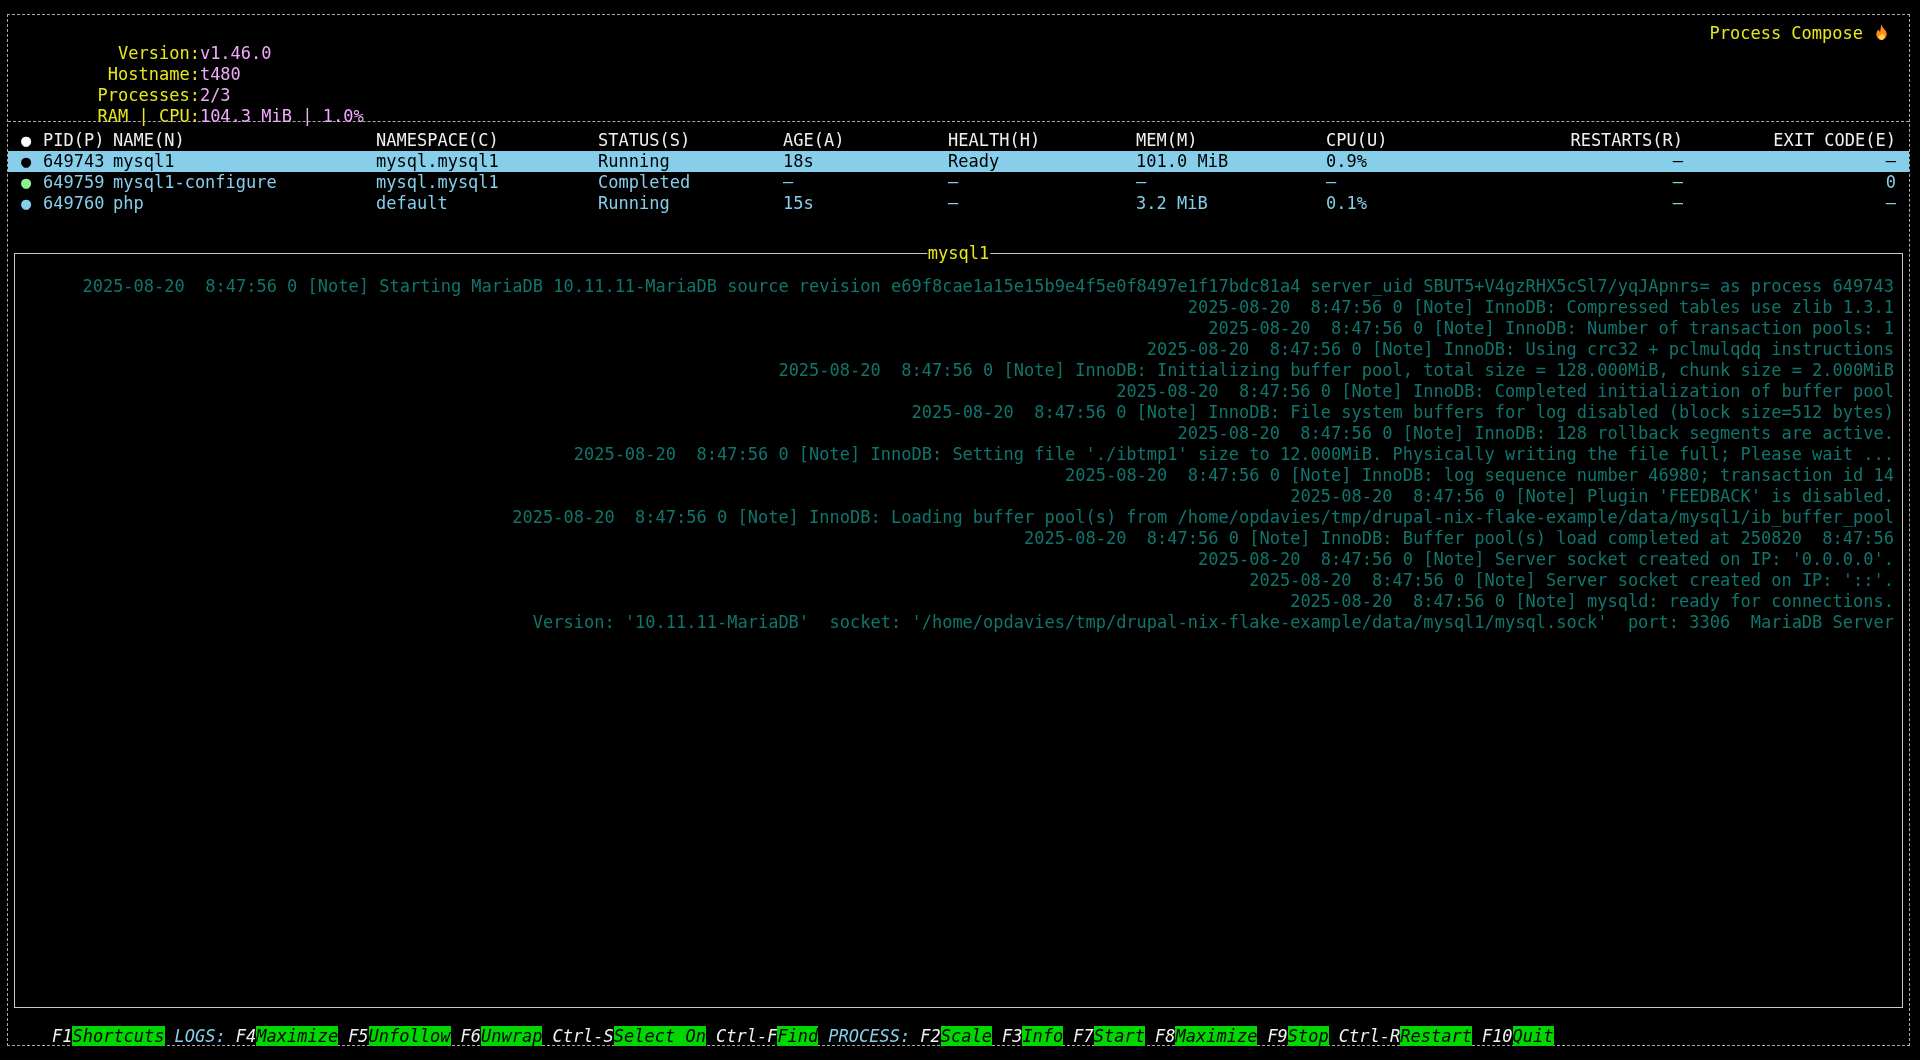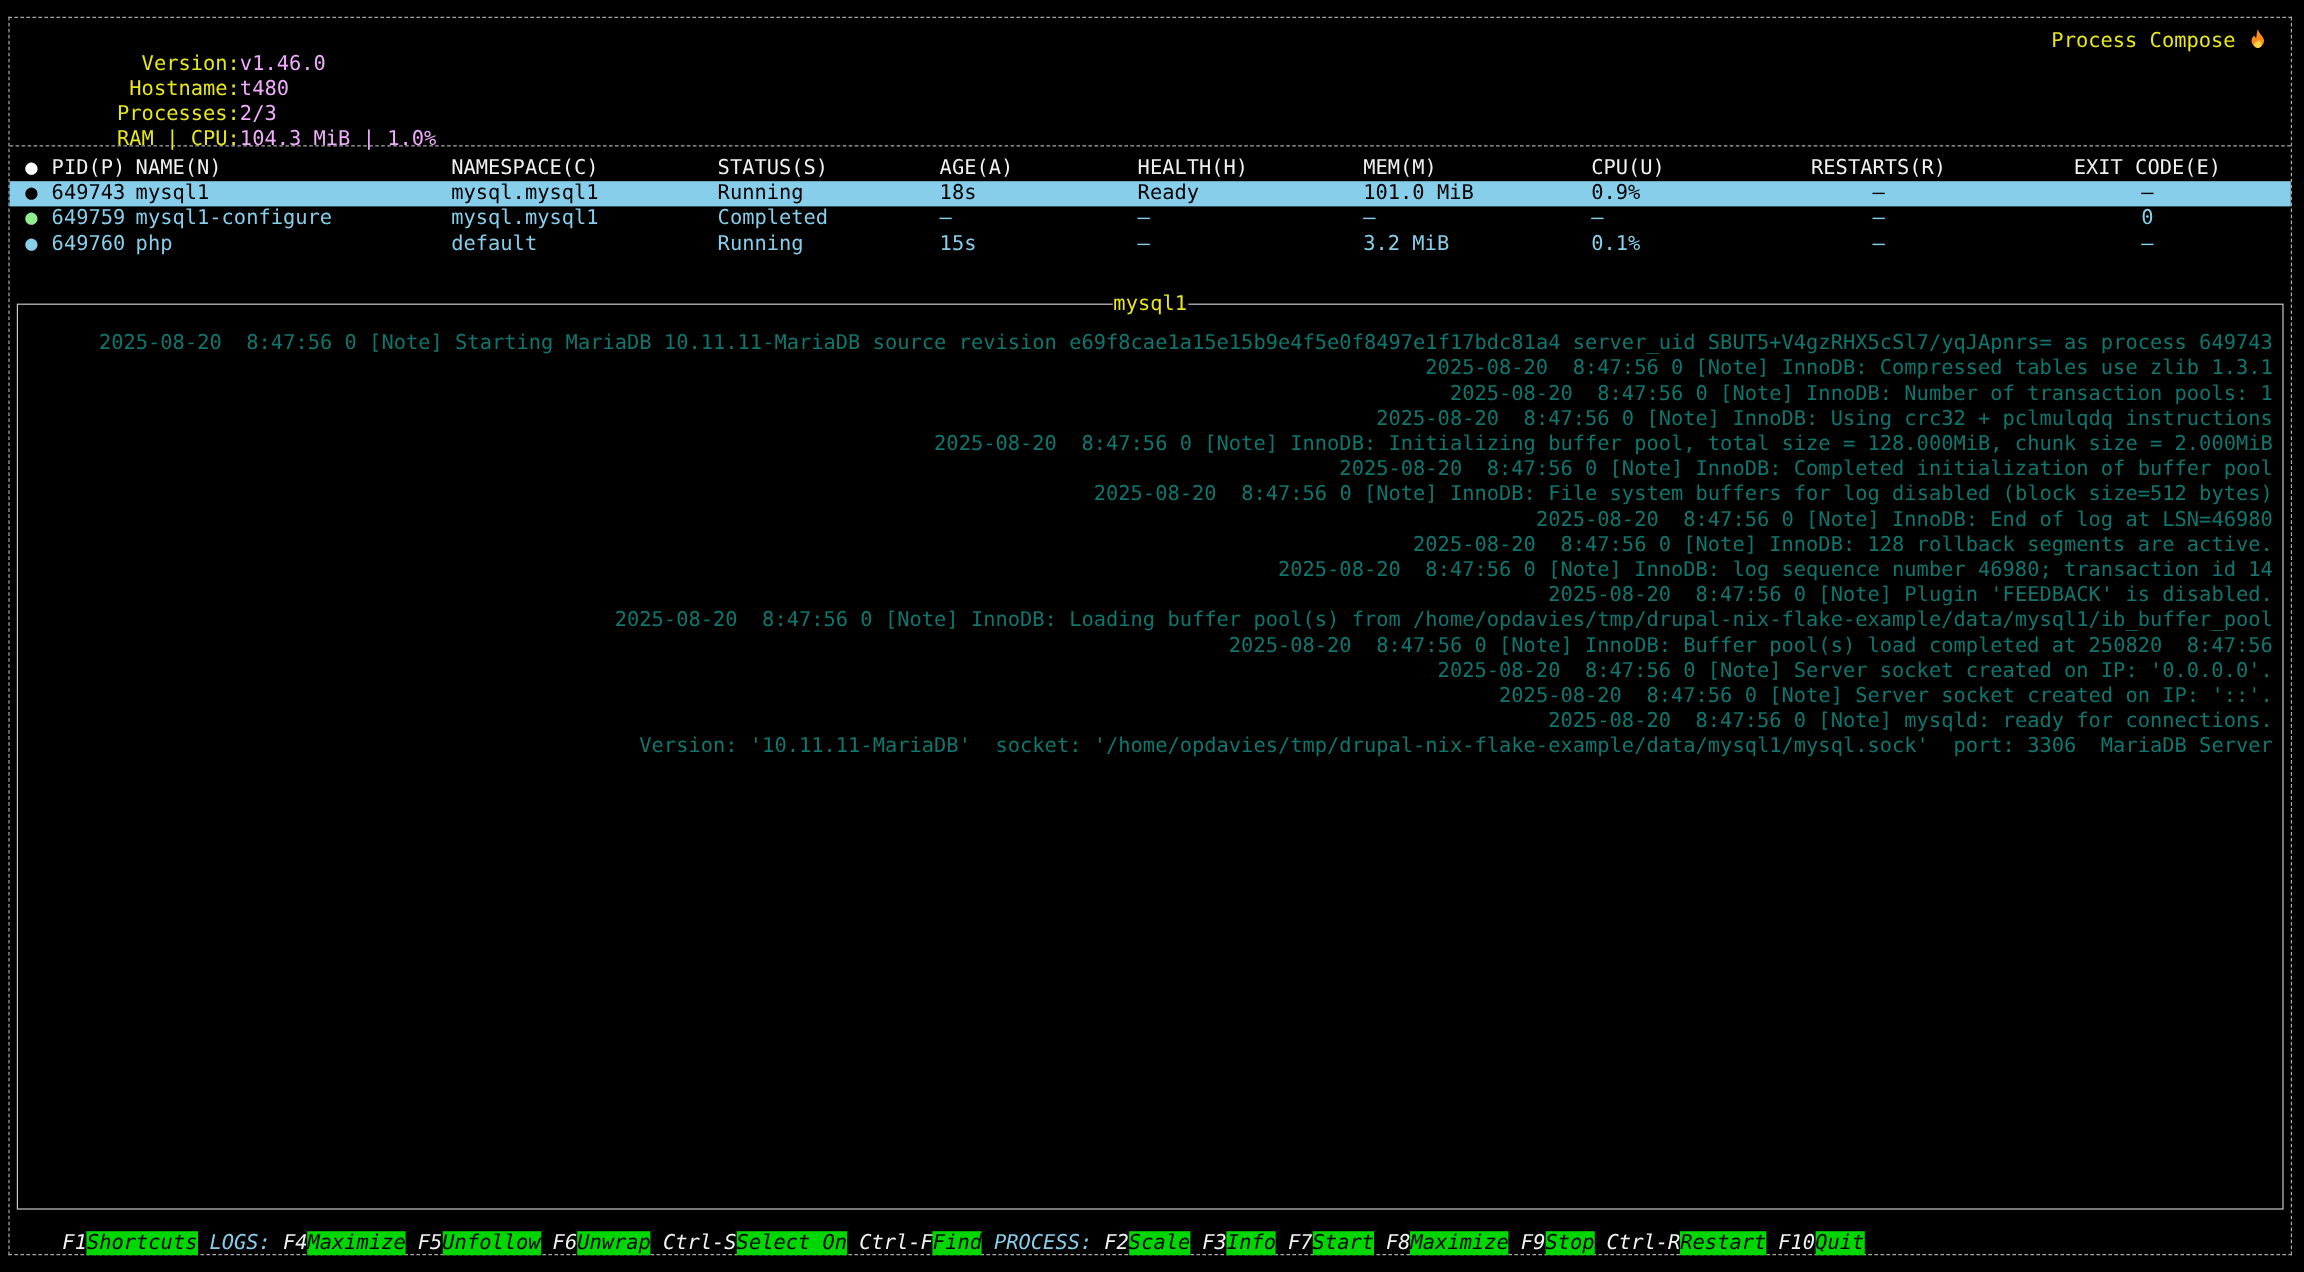--- a/index.html
+++ b/index.html
@@ -40,21 +40,21 @@
     height: 21px; line-height: 21px;
     white-space: pre;
   }
   .thead { color: #f0f0f0; margin-top: 7px; }
   .trow { color: var(--skyblue); }
   .trow.selected { background: var(--skyblue); color: #000; }
   .dot { color: #fff; }
   .trow.selected .dot { color: #000; }
   .dot.green { color: #90ee90; }
   .dot.blue { color: var(--skyblue); }
-  .c-restarts, .c-exit { text-align: center; }
+  .c-restarts, .c-exit { text-align: right; }
   
   .log-pane {
     position: absolute; top: 238px; left: 6px; right: 6px; height: 755px;
     border: 1px solid #c8c8c8;
   }
   .log-title {
     position: absolute; top: -11px; left: 50%; transform: translateX(-50%);
     background: #000; color: var(--yellow);
     height: 21px; line-height: 21px; padding: 0 1px;
   }
@@ -155,22 +155,22 @@
   <div class="log-pane">
     <div class="log-title">mysql1</div>
     <div class="log-body">
       <div class="log-line">2025-08-20  8:47:56 0 [Note] Starting MariaDB 10.11.11-MariaDB source revision e69f8cae1a15e15b9e4f5e0f8497e1f17bdc81a4 server_uid SBUT5+V4gzRHX5cSl7/yqJApnrs= as process 649743</div>
       <div class="log-line">2025-08-20  8:47:56 0 [Note] InnoDB: Compressed tables use zlib 1.3.1</div>
       <div class="log-line">2025-08-20  8:47:56 0 [Note] InnoDB: Number of transaction pools: 1</div>
       <div class="log-line">2025-08-20  8:47:56 0 [Note] InnoDB: Using crc32 + pclmulqdq instructions</div>
       <div class="log-line">2025-08-20  8:47:56 0 [Note] InnoDB: Initializing buffer pool, total size = 128.000MiB, chunk size = 2.000MiB</div>
       <div class="log-line">2025-08-20  8:47:56 0 [Note] InnoDB: Completed initialization of buffer pool</div>
       <div class="log-line">2025-08-20  8:47:56 0 [Note] InnoDB: File system buffers for log disabled (block size=512 bytes)</div>
-      <div class="log-line">2025-08-20  8:47:56 0 [Note] InnoDB: End of log at LSN=46980</div>
       <div class="log-line">2025-08-20  8:47:56 0 [Note] InnoDB: 128 rollback segments are active.</div>
+      <div class="log-line">2025-08-20  8:47:56 0 [Note] InnoDB: Setting file './ibtmp1' size to 12.000MiB. Physically writing the file full; Please wait ...</div>
       <div class="log-line">2025-08-20  8:47:56 0 [Note] InnoDB: log sequence number 46980; transaction id 14</div>
       <div class="log-line">2025-08-20  8:47:56 0 [Note] Plugin 'FEEDBACK' is disabled.</div>
       <div class="log-line">2025-08-20  8:47:56 0 [Note] InnoDB: Loading buffer pool(s) from /home/opdavies/tmp/drupal-nix-flake-example/data/mysql1/ib_buffer_pool</div>
       <div class="log-line">2025-08-20  8:47:56 0 [Note] InnoDB: Buffer pool(s) load completed at 250820  8:47:56</div>
       <div class="log-line">2025-08-20  8:47:56 0 [Note] Server socket created on IP: '0.0.0.0'.</div>
       <div class="log-line">2025-08-20  8:47:56 0 [Note] Server socket created on IP: '::'.</div>
       <div class="log-line">2025-08-20  8:47:56 0 [Note] mysqld: ready for connections.</div>
       <div class="log-line">Version: '10.11.11-MariaDB'  socket: '/home/opdavies/tmp/drupal-nix-flake-example/data/mysql1/mysql.sock'  port: 3306  MariaDB Server</div>
     </div>
   </div>

